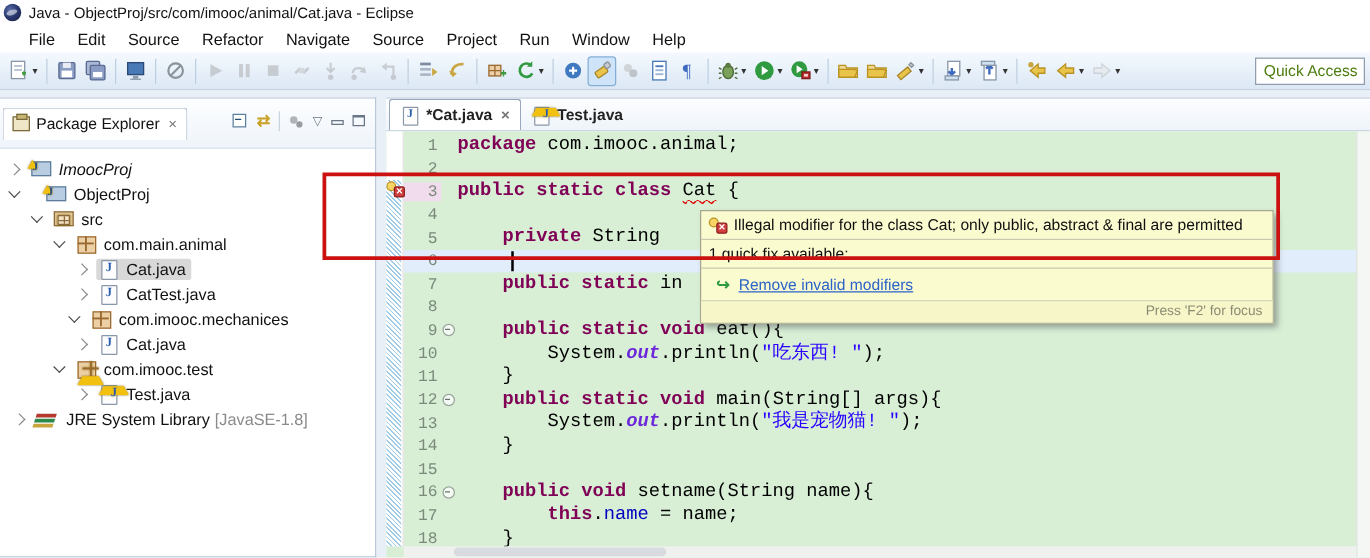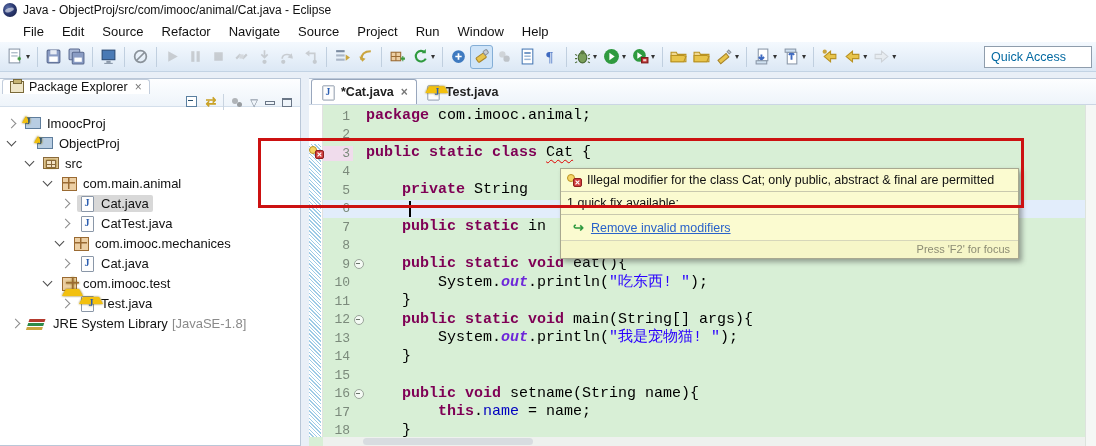--- a/index.html
+++ b/index.html
@@ -22,29 +22,29 @@
   
   .toolbar { position:absolute; left:0; top:42px; width:100%; height:30px;
              background:linear-gradient(#f4f9fe,#dce8f5); border-bottom:1px solid #c3d3e4;
              display:flex; align-items:center; padding:0 4px; }
   .tb-sep { width:1px; height:20px; background:#c0cfdf; margin:0 4px; flex:0 0 auto; }
   .tb-btn { height:24px; display:flex; align-items:center; padding:0 2px; border:1px solid transparent; border-radius:3px; flex:0 0 auto; }
   .tb-btn.active { background:#cfe4f8; border-color:#84aed6; }
   .tb-btn svg { width:17px; height:17px; }
   .tb-btn.dis svg { opacity:.45; filter:grayscale(1); }
   .dd { font-size:8px; color:#333; margin-left:2px; }
-  .quick-access { margin-left:auto; width:108px; height:22px; background:#fff; border:1px solid #8f9dac;
-                  font-size:12.5px; color:#0369a1; display:flex; align-items:center; padding-left:6px; }
+  .quick-access { margin-left:auto; width:88px; height:22px; background:#fff; border:1px solid #8f9dac;
+                  font-size:12.5px; color:#4d7c0f; display:flex; align-items:center; padding-left:6px; }
 
   
   .main { position:absolute; left:0; top:72px; width:100%; height:374px; background:#e9eff7; }
 
   
   .explorer { position:absolute; left:0; top:6px; width:301px; bottom:0; background:#fff; border:1px solid #bac7d8; border-left:none; }
-  .view-header { height:28px; background:linear-gradient(#fdfeff,#eef4fa); border-bottom:1px solid #d4dfeb; display:flex; align-items:flex-start;flex-direction:column; }
+  .view-header { height:40px; background:linear-gradient(#fdfeff,#eef4fa); border-bottom:1px solid #d4dfeb; display:flex; align-items:center; }
   .view-tab { height:26px; background:#fff; border:1px solid #c2cddc; border-bottom:none; border-radius:3px 3px 0 0;
               display:flex; align-items:center; padding:0 7px; margin-left:2px; }
   .view-tab-label { font-size:12.5px; color:#111; margin:0 5px; }
   .x-close { font-size:12px; color:#777; margin-left:2px; }
   .view-tools { margin-left:auto; display:flex; align-items:center; gap:7px; padding:0 8px 4px 0; }
   .vt-sep { width:1px; height:16px; background:#c9d4e0; }
 
   .pe-icon { width:14px; height:12px; position:relative; display:inline-block; }
   .pe-icon::before { content:""; position:absolute; inset:0; border:1px solid #7a6a3a; background:#efe6c8; }
   .pe-icon::after { content:""; position:absolute; left:3px; top:-2px; width:7px; height:3px; background:#c7b574; border:1px solid #7a6a3a; }
@@ -506,21 +506,21 @@
           <span class="ico-collapse"></span>
           <span class="ico-link">⇄</span>
           <span class="vt-sep"></span>
           <span class="ico-focus"></span>
           <span class="ico-menu">▽</span>
           <span class="ico-min"></span>
           <span class="ico-max"></span>
         </div>
     </div>
     <div class="tree" id="tree">
-        <div class="tree-row" style="padding-left: 8px;">
+        <div class="tree-row" style="padding-left: 8px; font-style: italic;">
           <span class="chev col"></span>
           <span class="row-inner">
             <span class="tico t-project warn-ov"></span>
             <span class="tree-label">ImoocProj</span>
           </span>
         </div>
         <div class="tree-row" style="padding-left: 8px; gap: 12px;">
           <span class="chev exp"></span>
           <span class="row-inner">
             <span class="tico t-project warn-ov"></span>

